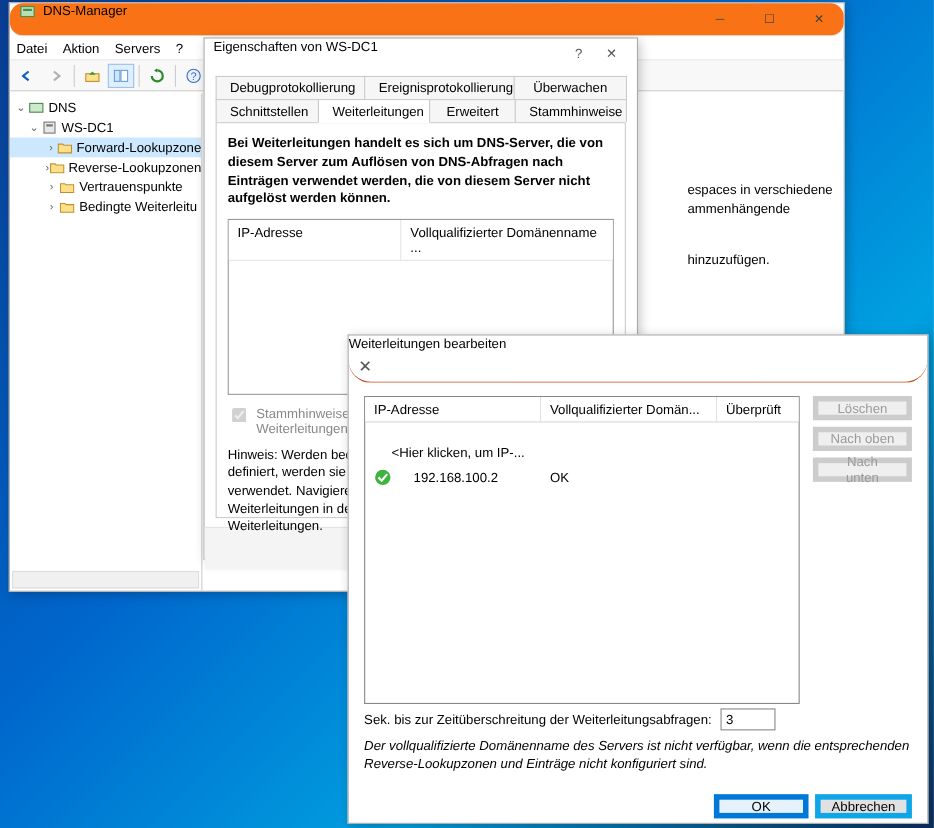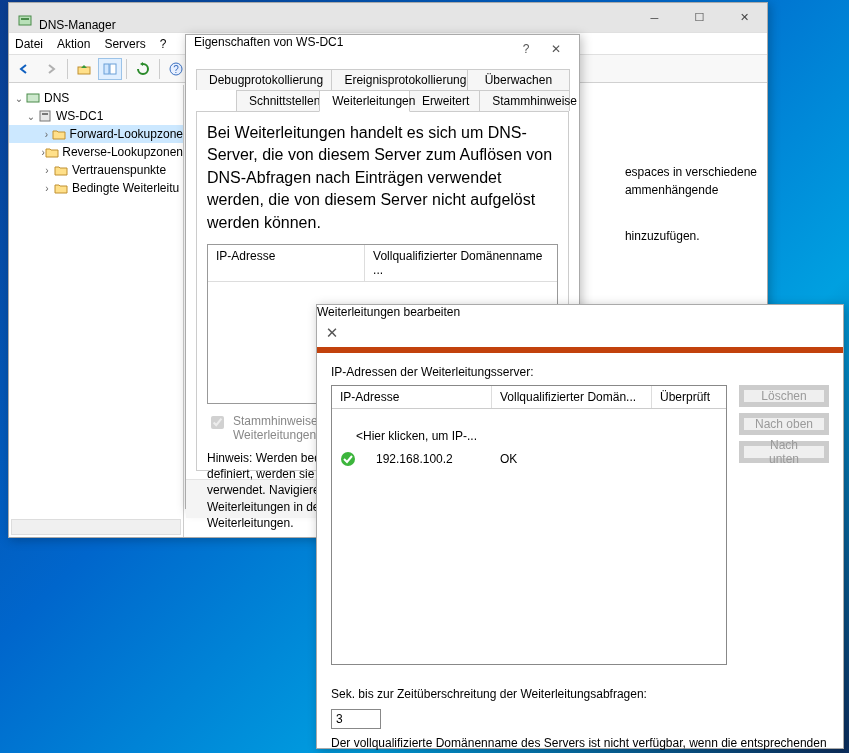--- a/index.html
+++ b/index.html
@@ -16,24 +16,25 @@
   }
   .window {
     position: absolute;
     background: #fff;
     border: 1px solid #aaa;
     box-shadow: 2px 2px 10px rgba(0,0,0,0.25);
   }
   .titlebar {
     height: 30px;
     display: flex;
-    align-items: flex-end;
+    align-items: flex-start;
     padding: 0 0 0 8px;
-    background: #e5e5e5;
+    background: #f97316;
     border-bottom: 1px solid #e0e0e0;
+    border-radius: 12px;
   }
   .titlebar .title { margin-left: 6px; flex: 1; font-size: 12px; }
   .titlebar .winbtns { display: flex; }
   .titlebar .winbtn {
     width: 45px; height: 29px;
     display: flex; align-items: center; justify-content: center;
     font-size: 11px; color: #444;
   }
   .menubar {
     height: 22px;
@@ -80,21 +81,21 @@
     font-size:12px;
     background:#f6f6f6;
     margin-right:-1px;
     position:relative;
     min-width:60px;
     text-align:center;
   }
   .tab.active { background:#fff; z-index:2; border-bottom:1px solid #fff; margin-bottom:-1px;}
   .tab-row { width:100%; display:flex; }
   .tab-body { border:1px solid #ccc; margin:0 10px 8px 10px; padding:10px; background:#fff; font-size:12px;}
-  .desc { font-size:16px; margin-bottom:10px; line-height:1.4;}
+  .desc { font-size:12px; margin-bottom:10px; line-height:1.4;font-weight:bold;}
   .listbox { border:1px solid #999; height:160px; background:#fff; font-size:12px;}
   .listhdr { display:flex; border-bottom:1px solid #ddd; }
   .listhdr .col { padding:4px 8px; border-right:1px solid #ddd; background:#fff;}
   .checkbox-row { display:flex; align-items:flex-start; gap:6px; margin-top:10px; color:#888;}
   .checkbox-row input { margin-top:2px; }
   .hint { font-size:12px; margin-top:8px; line-height:1.35; }
   .dlg-buttons { display:flex; justify-content:flex-end; gap:6px; padding:8px 10px; border-top:1px solid #e3e3e3; background:#f4f4f4;}
   .btn {
     min-width:72px; height:22px;
     border:5px solid #0ea5e9; background:#e1e1e1;
@@ -110,23 +111,23 @@
   .edit-columns { display:flex; gap:12px; }
   .edit-list {
     border:1px solid #888; flex:1; height:280px; background:#fff;
   }
   .edit-list .hdr { display:flex; border-bottom:1px solid #ccc; }
   .edit-list .hdr .col { padding:4px 8px; border-right:1px solid #ddd; background:#fff;}
   .edit-list .rows .r { display:flex; align-items:center; padding:2px 0; }
   .edit-list .rows .r .c { padding:2px 8px; overflow:hidden; text-overflow:ellipsis; white-space:nowrap; }
   .side-btns { display:flex; flex-direction:column; gap:6px; width:90px;}
   .side-btns .btn { width:100%; }
-  .timeout-row { margin-top:22px; display:flex; gap:8px;flex-direction:column;}
+  .timeout-row { margin-top:4px; display:flex; align-items:center; gap:8px;}
   .timeout-row input { width:50px; height:20px; border:1px solid #888; text-align:left; padding:0 4px; font-size:12px;}
-  .note { margin-top:6px; font-size:12px; line-height:1.35;}
+  .note { margin-top:6px; font-size:12px; line-height:1.35;font-style:italic;}
   .edit-dlg-buttons { display:flex; justify-content:flex-end; gap:6px; padding:10px 14px 12px 0;}
   .ok-check { width:16px;height:16px;display:inline-flex;align-items:center;justify-content:center;}
   .placeholder-row { color:#000; }
   .content-text { font-size:12px; line-height:1.5; color:#000; }
 </style>
 </head>
 <body>
 
 <div class="window" style="left:8px; top:2px; width:760px; height:536px;">
   <div class="titlebar">
@@ -276,21 +277,21 @@
     </div>
   </div>
 
   <div class="tabstrip">
     <div class="tab-row">
       <div class="tab" style="flex:1;">Debugprotokollierung</div>
       <div class="tab" style="flex:1;">Ereignisprotokollierung</div>
       <div class="tab" style="flex:0.7;">Überwachen</div>
     </div>
     <div class="tab-row">
-      <div class="tab" style="flex:0.9;margin-left:40px;">Schnittstellen</div>
+      <div class="tab" style="flex:0.9;">Schnittstellen</div>
       <div class="tab active" style="flex:1;">Weiterleitungen</div>
       <div class="tab" style="flex:0.7;">Erweitert</div>
       <div class="tab" style="flex:1;">Stammhinweise</div>
     </div>
   </div>
 
   <div class="tab-body" style="height:360px;">
     <div class="desc">Bei Weiterleitungen handelt es sich um DNS-Server, die von diesem Server zum Auflösen von DNS-Abfragen nach Einträgen verwendet werden, die von diesem Server nicht aufgelöst werden können.</div>
     <div class="listbox">
       <div class="listhdr">
@@ -309,27 +310,26 @@
 Weiterleitungen in der 
 Weiterleitungen.</div>
   </div>
 
   <div class="dlg-buttons">
     <button class="btn">OK</button>
   </div>
 </div>
 
 <div class="window" style="left:316px; top:304px; width:528px; height:445px;">
-  <div class="dlg-title" style="border-bottom:6px solid #c2410c;">
+  <div class="dlg-title" style="border-bottom:1px solid #c2410c;border-radius:20px;">
     <span>Weiterleitungen bearbeiten</span>
     <div class="dlg-close" style="font-size:15px;">✕</div>
   </div>
 
   <div class="edit-dlg-body">
-    <div style="margin-bottom:6px;">IP-Adressen der Weiterleitungsserver:</div>
     <div class="edit-columns">
       <div class="edit-list">
         <div class="hdr">
           <div class="col" style="width:160px;">IP-Adresse</div>
           <div class="col" style="width:160px;">Vollqualifizierter Domän...</div>
           <div class="col" style="flex:1;border-right:none;">Überprüft</div>
         </div>
         <div class="rows">
           <div class="r placeholder-row">
             <div class="c" style="width:160px;padding-left:24px;margin-top:16px;">&lt;Hier klicken, um IP-...</div>

